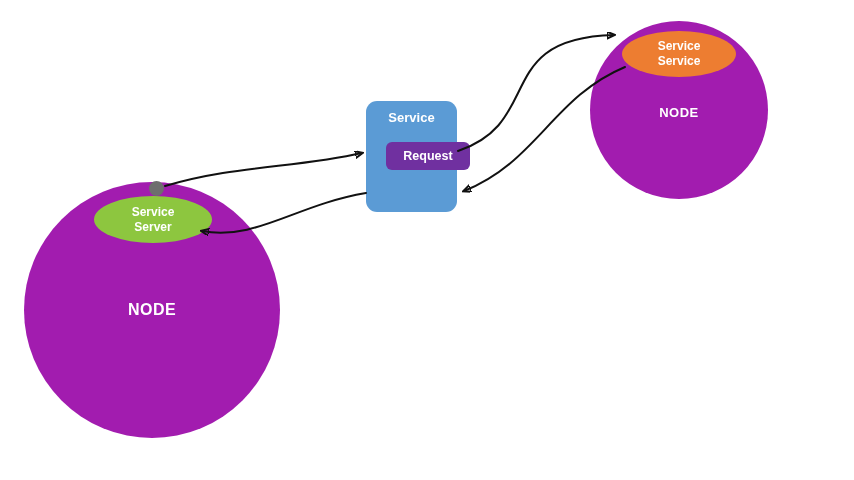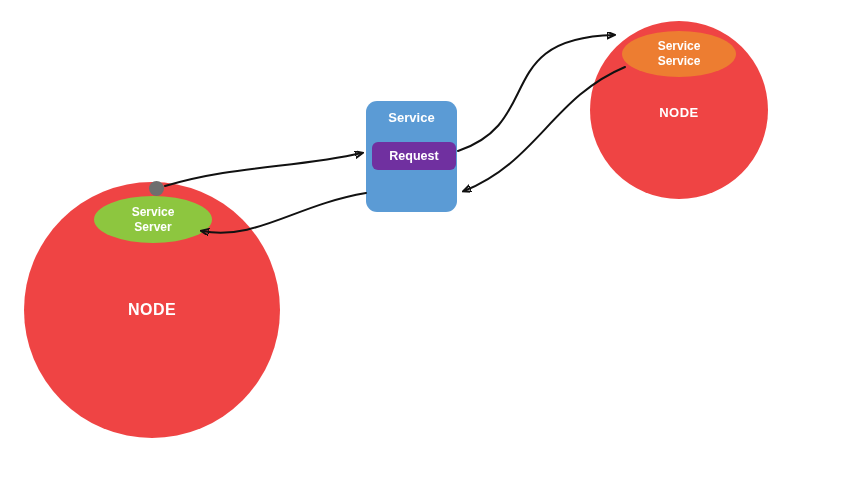--- a/index.html
+++ b/index.html
@@ -6,21 +6,21 @@
   #canvas{
     position:relative;
     width:854px;height:480px;
     background:#ffffff;
     overflow:hidden;
     font-family:"Liberation Sans", sans-serif;
   }
   .node-circle{
     position:absolute;
     border-radius:50%;
-    background:#ef4444;
+    background:#a21caf;
     display:flex;align-items:center;justify-content:center;
   }
   #left-node{left:24px;top:182px;width:256px;height:256px;}
   #right-node{left:590px;top:21px;width:178px;height:178px;}
   .node-label{
     color:#ffffff;font-weight:bold;letter-spacing:0.5px;
   }
   #left-node .node-label{font-size:16px;}
   #right-node .node-label{font-size:13px;position:relative;top:2px;}
   .oval{
@@ -39,21 +39,21 @@
   }
   #service-box{
     position:absolute;left:366px;top:101px;width:91px;height:111px;
     background:#5b9bd5;border-radius:11px;z-index:2;
   }
   #service-box .service-title{
     display:block;text-align:center;color:#ffffff;font-weight:bold;
     font-size:13px;padding-top:9px;
   }
   .msg-box{
-    position:absolute;left:372px;width:84px;height:28px;
+    position:absolute;left:386px;width:84px;height:28px;
     background:#7030a0;border-radius:6px;
     display:flex;align-items:center;justify-content:center;
     color:#ffffff;font-weight:bold;font-size:12.5px;
     z-index:3;
   }
   #request-box{top:142px;}
   #response-box{top:180px;}
   #arrow-layer{
     position:absolute;left:0;top:0;width:854px;height:480px;
     z-index:5;pointer-events:none;

